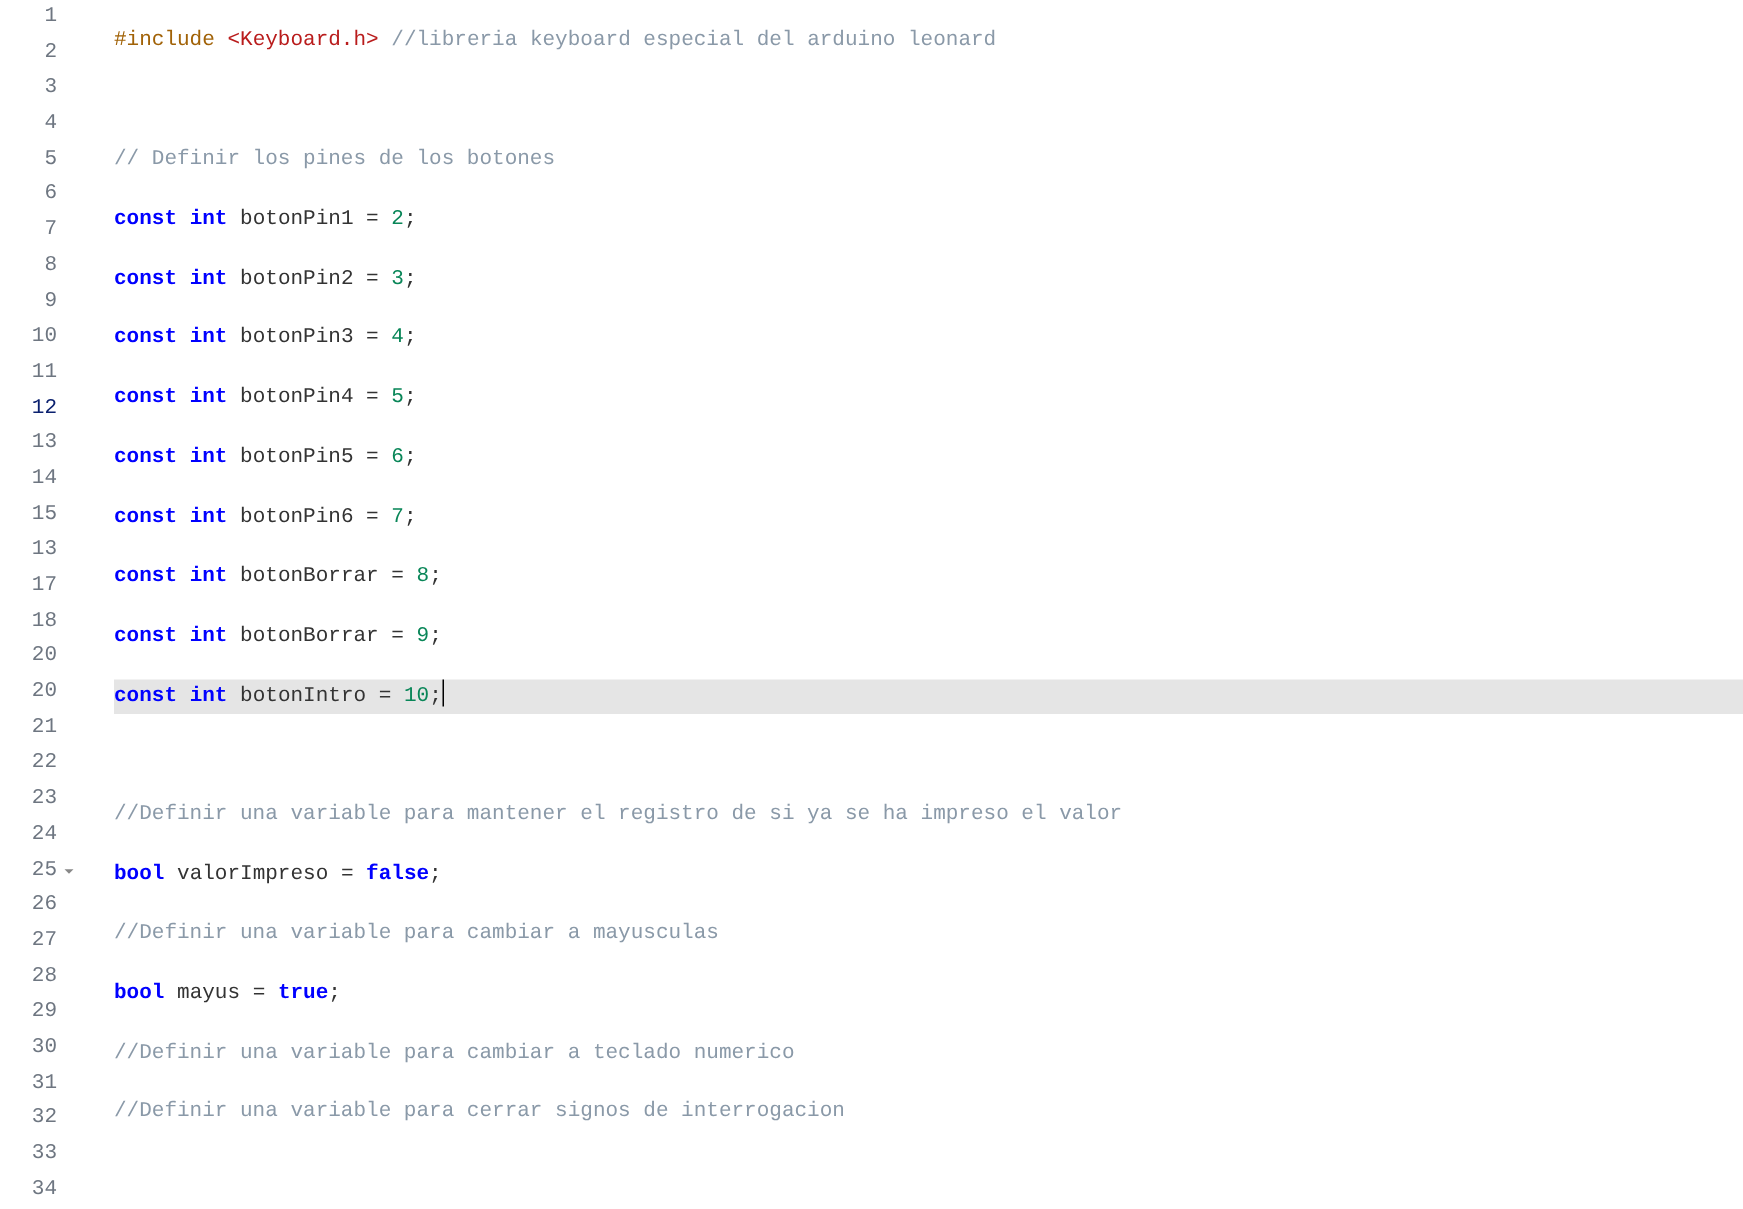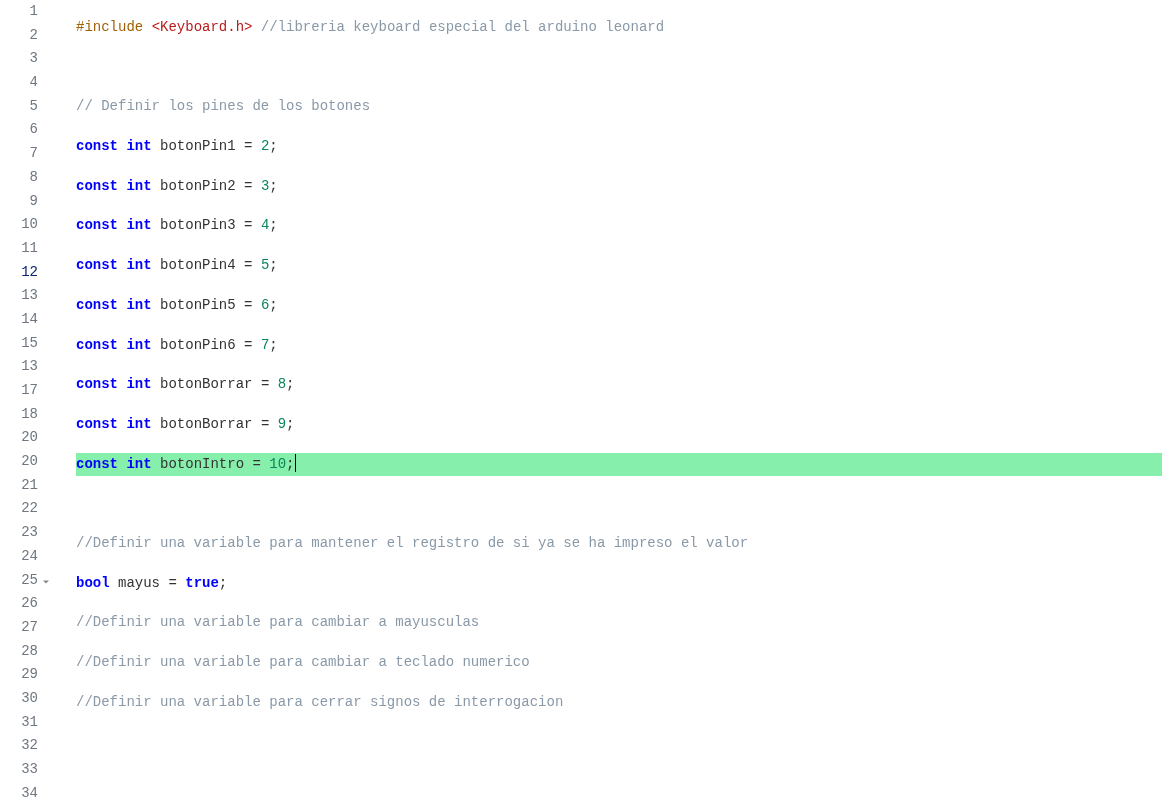--- a/index.html
+++ b/index.html
@@ -46,21 +46,21 @@
   background: #ffffff;
   white-space: pre;
   overflow: hidden;
 }
 .code-line {
   height: 23.7px;
   line-height: 23.7px;
   position: relative;
 }
 .code-line.current {
-  background: #86efac;
+  background: #e5e5e5;
 }
 .kw { color: #0000ff; font-weight: bold; }      
 .pre { color: #a16207; }     
 .str { color: #b91c1c; } 
 .comment { color: #8a99a8; }
 .num { color: #098658; }
 .cursor {
   display: inline-block;
   width: 1px;
   height: 18px;
@@ -120,22 +120,23 @@
 <div class="code-line"><span class="kw">const</span> <span class="kw">int</span> <span>botonPin2</span> <span>=</span> <span class="num">3</span><span>;</span></div>
 <div class="code-line"><span class="kw">const</span> <span class="kw">int</span> <span>botonPin3</span> <span>=</span> <span class="num">4</span><span>;</span></div>
 <div class="code-line"><span class="kw">const</span> <span class="kw">int</span> <span>botonPin4</span> <span>=</span> <span class="num">5</span><span>;</span></div>
 <div class="code-line"><span class="kw">const</span> <span class="kw">int</span> <span>botonPin5</span> <span>=</span> <span class="num">6</span><span>;</span></div>
 <div class="code-line"><span class="kw">const</span> <span class="kw">int</span> <span>botonPin6</span> <span>=</span> <span class="num">7</span><span>;</span></div>
 <div class="code-line"><span class="kw">const</span> <span class="kw">int</span> <span>botonBorrar</span> <span>=</span> <span class="num">8</span><span>;</span></div>
 <div class="code-line"><span class="kw">const</span> <span class="kw">int</span> <span>botonBorrar</span> <span>=</span> <span class="num">9</span><span>;</span></div>
 <div class="code-line current"><span class="kw">const</span> <span class="kw">int</span> <span>botonIntro</span> <span>=</span> <span class="num">10</span><span>;</span><span class="cursor"></span></div>
 <div class="code-line"></div>
 <div class="code-line"><span class="comment">//Definir una variable para mantener el registro de si ya se ha impreso el valor</span></div>
+<div class="code-line"><span class="kw">bool</span> <span>valorImpreso</span> <span>=</span> <span class="kw">false</span><span>;</span></div>
+<div class="code-line"><span class="comment">//Definir una variable para cambiar a mayusculas</span></div>
 <div class="code-line"><span class="kw">bool</span> <span>mayus</span> <span>=</span> <span class="kw">true</span><span>;</span></div>
-<div class="code-line"><span class="comment">//Definir una variable para cambiar a mayusculas</span></div>
 <div class="code-line"><span class="comment">//Definir una variable para cambiar a teclado numerico</span></div>
 <div class="code-line"><span class="comment">//Definir una variable para cerrar signos de interrogacion</span></div>
 
 
 
 
 
 
 
 

